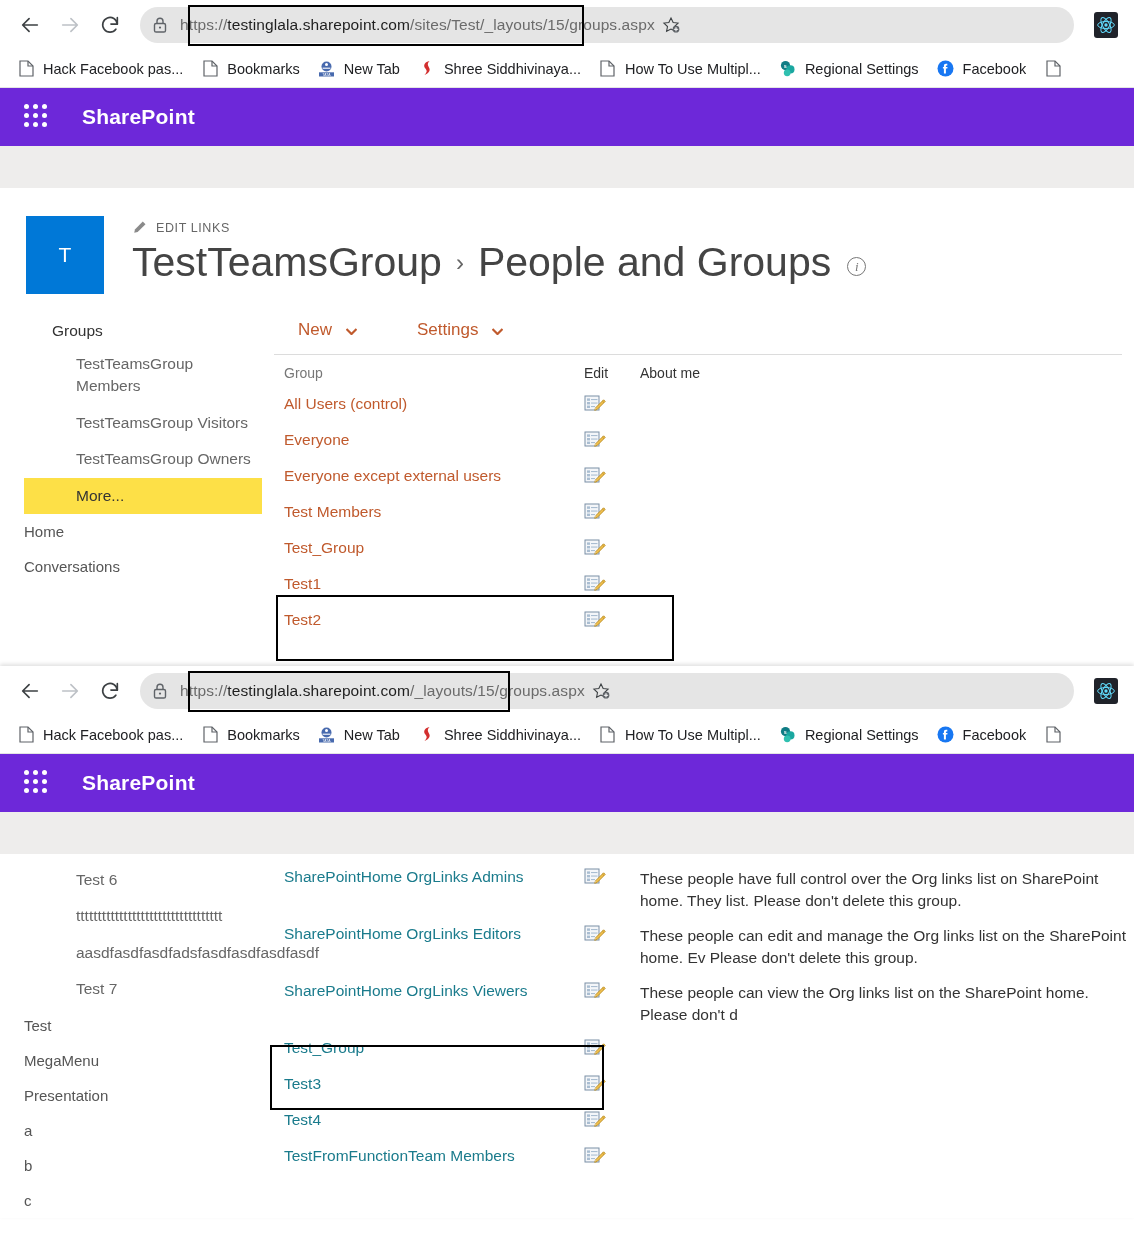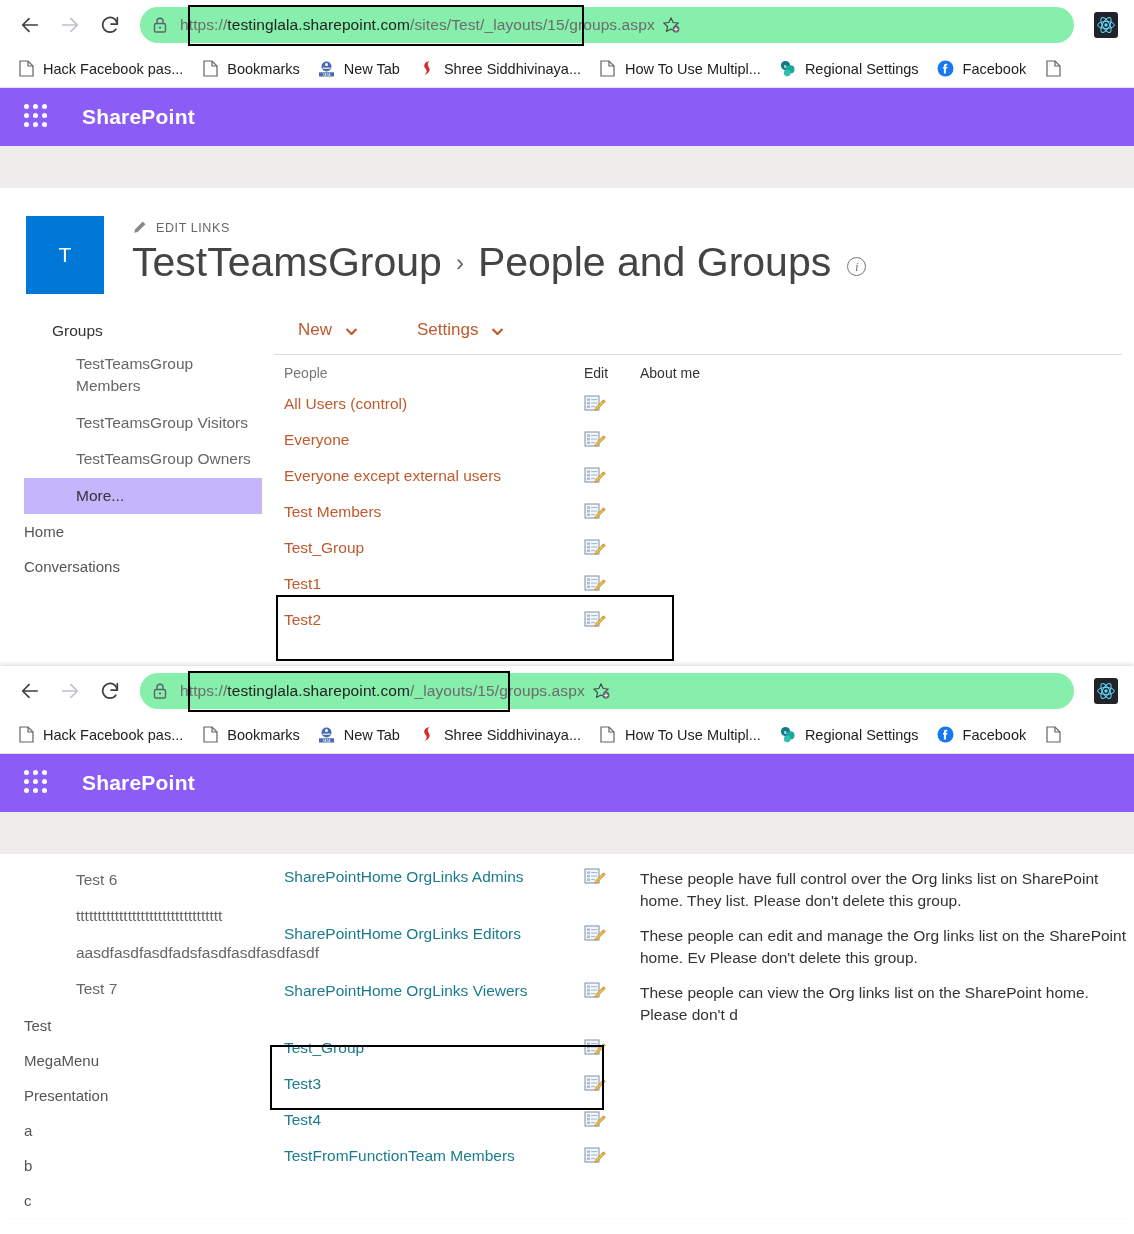--- a/index.html
+++ b/index.html
@@ -33,21 +33,21 @@
     cursor: pointer;
     flex: 0 0 auto;
   }
   .nav-btn svg { display: block; }
   .urlbar-wrap {
     flex: 1 1 auto;
     display: flex;
     align-items: center;
     height: 36px;
     margin: 0 6px 0 10px;
-    background: #86efac;
+    background: #e5e5e5;
     border-radius: 18px;
     padding: 0 12px;
     position: relative;
     min-width: 0;
   }
   .lock-icon { flex: 0 0 auto; margin-right: 12px; display: flex; align-items:center;}
   .url-text {
     font-size: 15.5px;
     color: #6b6b6b;
     white-space: nowrap;
@@ -92,21 +92,21 @@
     max-width: 150px;
     overflow: hidden;
     text-overflow: ellipsis;
     white-space: nowrap;
   }
   .fav { width: 18px; height: 18px; flex:0 0 auto; display:flex; align-items:center; justify-content:center;}
 
   
   .suitebar {
     height: 58px;
-    background: #8b5cf6;
+    background: #6d28d9;
     display: flex;
     align-items: center;
     padding: 0 18px;
   }
   .waffle {
     width: 26px; height: 26px;
     display: grid;
     grid-template-columns: repeat(3, 5px);
     grid-template-rows: repeat(3, 5px);
     gap: 4px;
@@ -180,21 +180,21 @@
     padding: 6px 0 6px 28px;
     cursor: pointer;
   }
   .ql-sub {
     font-size: 15.5px;
     color: #666;
     padding: 7px 10px 7px 52px;
     line-height: 1.45;
     cursor: pointer;
   }
-  .ql-sub.sel { background: #c4b5fd; color: #333; }
+  .ql-sub.sel { background: #fde047; color: #333; }
   .ql-root {
     font-size: 15px;
     color: #555;
     padding: 9px 0 9px 0px;
     cursor: pointer;
   }
 
   
   .content { flex: 1 1 auto; padding-left: 12px; position: relative; }
   .cmdbar { display: flex; align-items: center; padding: 4px 0 14px 0; }
@@ -447,21 +447,21 @@
               <svg width="11" height="7" viewBox="0 0 11 7">
                   <path d="M0.5 1l5 5 5-5" fill="none" stroke="#c05a2d" stroke-width="2.2"></path>
                 </svg>
             </span>
           </div>
         </div>
         <div class="cmdbar-rule"></div>
         <table class="grouptable">
           <thead>
             <tr>
-              <th>People</th>
+              <th>Group</th>
               <th class="dark">Edit</th>
               <th class="dark">About me</th>
             </tr>
           </thead>
           <tbody id="tbl-top">
               <tr>
                 <td class="col-group"><a class="glink">All Users (control)</a></td>
                 <td class="col-edit"><span class="edit-ico"><svg width="22" height="20" viewBox="0 0 22 20">
                       <rect x="1" y="1" width="14" height="14" fill="#f4f6f9" stroke="#7b8fa6" stroke-width="1"></rect>
                       <rect x="3" y="3.4" width="3" height="2.4" fill="#a9bdd1"></rect>

